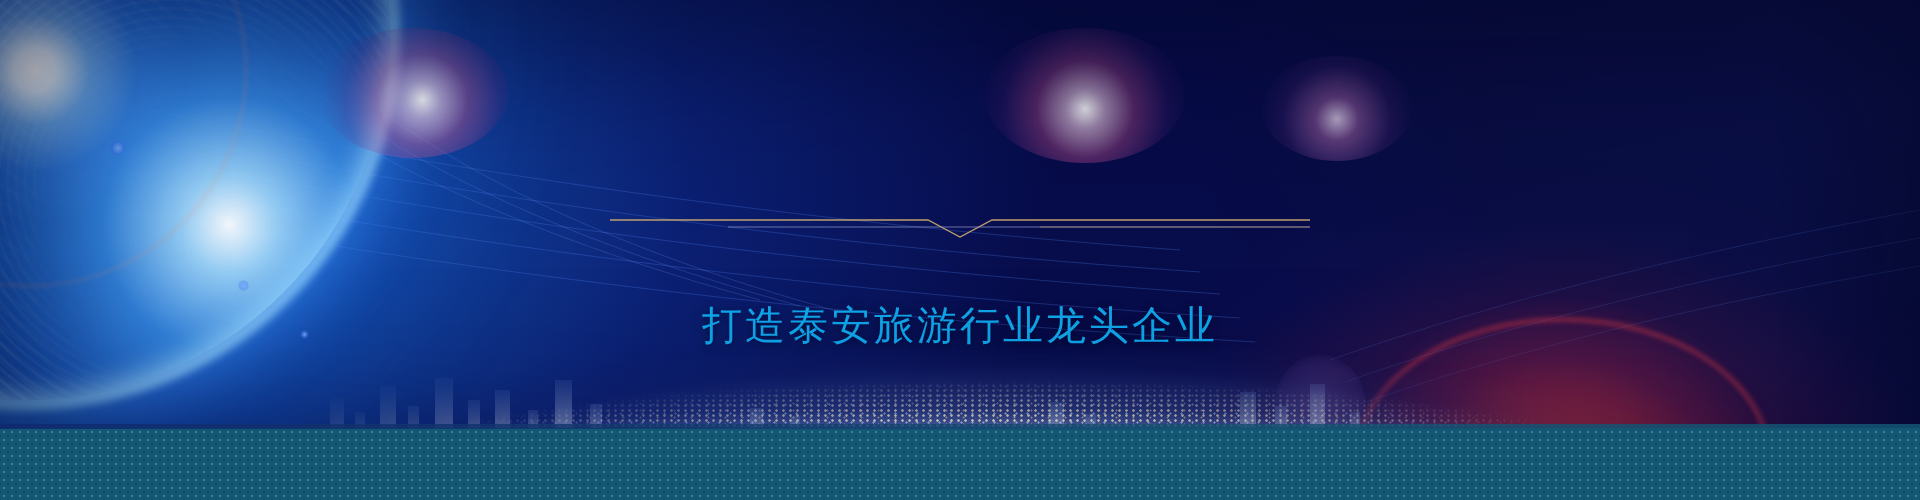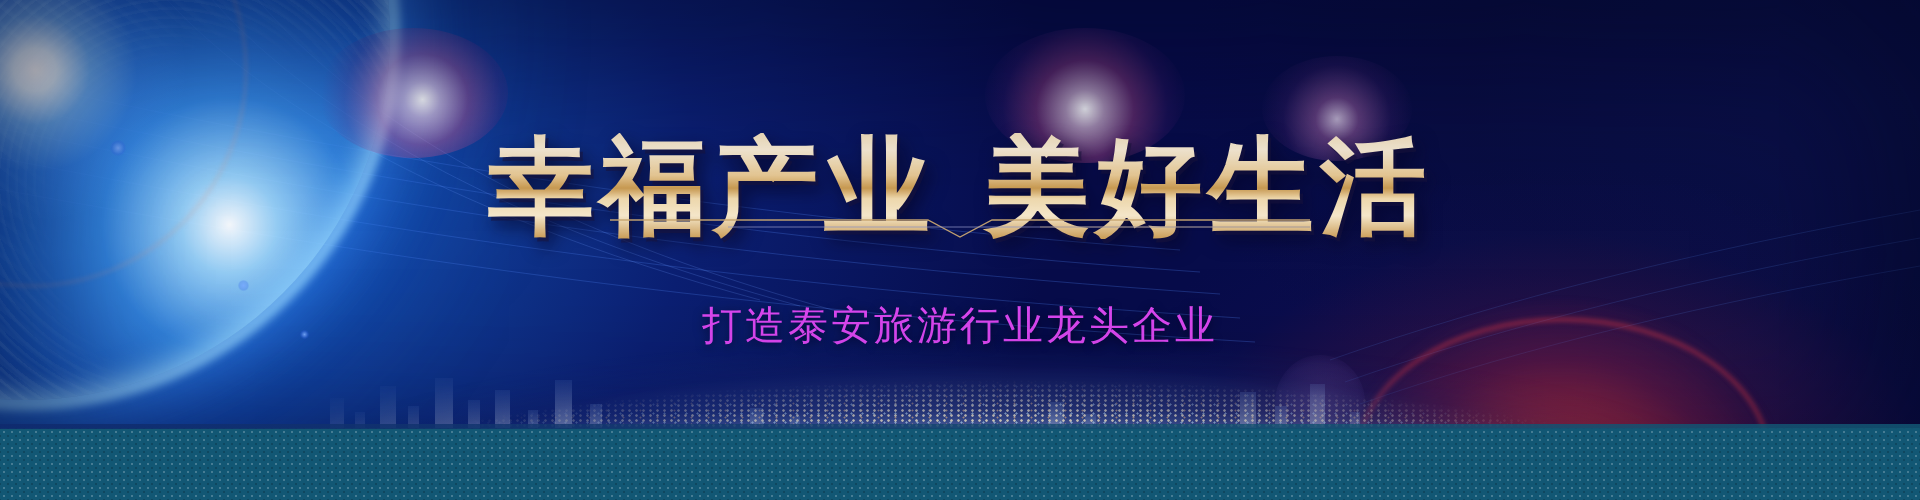--- a/index.html
+++ b/index.html
@@ -221,21 +221,21 @@
   }
 
   
   .subtitle {
     position: absolute;
     left: 0; right: 0; top: 302px;
     text-align: center;
     font-size: 40px;
     line-height: 1.15;
     letter-spacing: 3px;
-    color: #d946ef;
+    color: #0ea5e9;
     white-space: nowrap;
     text-shadow: 0 2px 10px rgba(0,0,20,0.6);
   }
 
   
   .tealbar {
     position: absolute;
     left: 0; right: 0; bottom: 0;
     height: 72px;
     background: #125774;
@@ -331,21 +331,20 @@
       <div class="blk" style="left:1160px;width:15px;height:66px;"></div>
       <div class="blk" style="left:1200px;width:10px;height:38px;"></div>
     </div>
     <div class="city-lights"></div>
   </div>
 
   <div class="title-flare tf1"></div>
   <div class="title-flare tf2"></div>
   <div class="title-flare tf3"></div>
 
-  <h1 class="headline"><span>幸福产业</span><span class="gap"></span><span>美好生活</span></h1>
 
   <div class="divider">
     <svg width="700" height="34" viewBox="0 0 700 34" aria-hidden="true">
       <g fill="none" stroke="#c9a772" stroke-width="1.3" stroke-opacity="0.95">
         <path d="M0 13 L 318 13 L 350 30 L 382 13 L 700 13"></path>
       </g>
       <g fill="none" stroke="#8d93c4" stroke-width="1.2" stroke-opacity="0.75">
         <path d="M118 20 L 700 20"></path>
       </g>
       <g fill="none" stroke="#c9a772" stroke-width="1" stroke-opacity="0.55">

